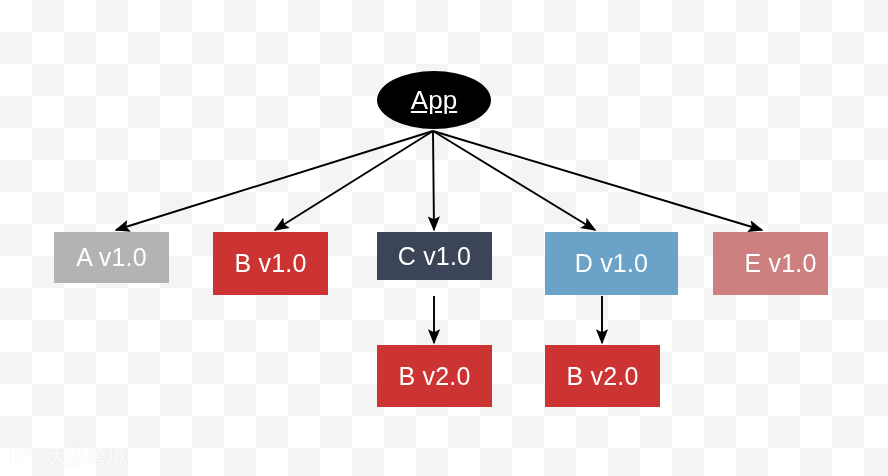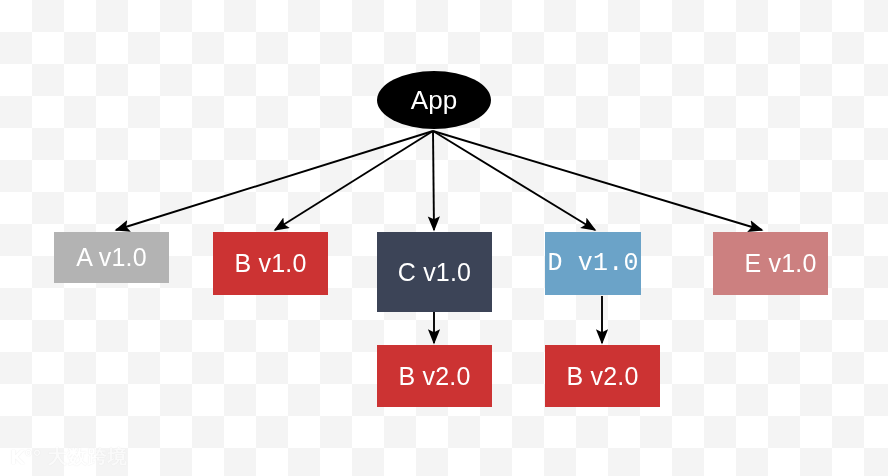--- a/index.html
+++ b/index.html
@@ -48,20 +48,21 @@
     position: absolute;
     box-sizing: border-box;
     display: flex;
     align-items: center;
     justify-content: center;
     background: #000000;
     color: #ffffff;
     border-radius: 50%;
     font-size: 26px;
     font-family: "Liberation Sans", sans-serif;
+    text-decoration: underline;
   }
   #watermark {
     position: absolute;
     left: 10px;
     bottom: 6px;
     display: flex;
     align-items: center;
     gap: 7px;
     opacity: 0.62;
     pointer-events: none;
@@ -109,24 +110,24 @@
     <span>App</span>
   </div>
 
   <div id="node-layer">
       <div class="node-box" style="left: 54px; top: 232px; width: 115px; height: 51px; background: rgb(179, 179, 179); color: rgb(255, 255, 255);">
         <span>A v1.0</span>
       </div>
       <div class="node-box" style="left: 213px; top: 232px; width: 115px; height: 63px; background: rgb(204, 51, 51); color: #ffffff;">
         <span>B v1.0</span>
       </div>
-      <div class="node-box" style="left: 377px; top: 232px; width: 115px; height: 80px; background: rgb(60, 68, 87); color: rgb(255, 255, 255);">
+      <div class="node-box" style="left: 377px; top: 232px; width: 115px; height: 48px; background: rgb(60, 68, 87); color: rgb(255, 255, 255);">
         <span>C v1.0</span>
       </div>
-      <div class="node-box" style="left: 545px; top: 232px; width: 96px; height: 63px; background: rgb(107, 163, 200); color: rgb(255, 255, 255); font-family: Liberation Mono, monospace;">
+      <div class="node-box" style="left: 545px; top: 232px; width: 133px; height: 63px; background: rgb(107, 163, 200); color: rgb(255, 255, 255);">
         <span>D v1.0</span>
       </div>
       <div class="node-box" style="left: 713px; top: 232px; width: 115px; height: 63px; background: rgb(204, 128, 128); color: rgb(255, 255, 255); padding-left: 20px;">
         <span>E v1.0</span>
       </div>
       <div class="node-box" style="left: 377px; top: 345px; width: 115px; height: 62px; background: rgb(204, 51, 51); color: rgb(255, 255, 255);">
         <span>B v2.0</span>
       </div>
       <div class="node-box" style="left: 545px; top: 345px; width: 115px; height: 62px; background: rgb(204, 51, 51); color: rgb(255, 255, 255);">
         <span>B v2.0</span>

